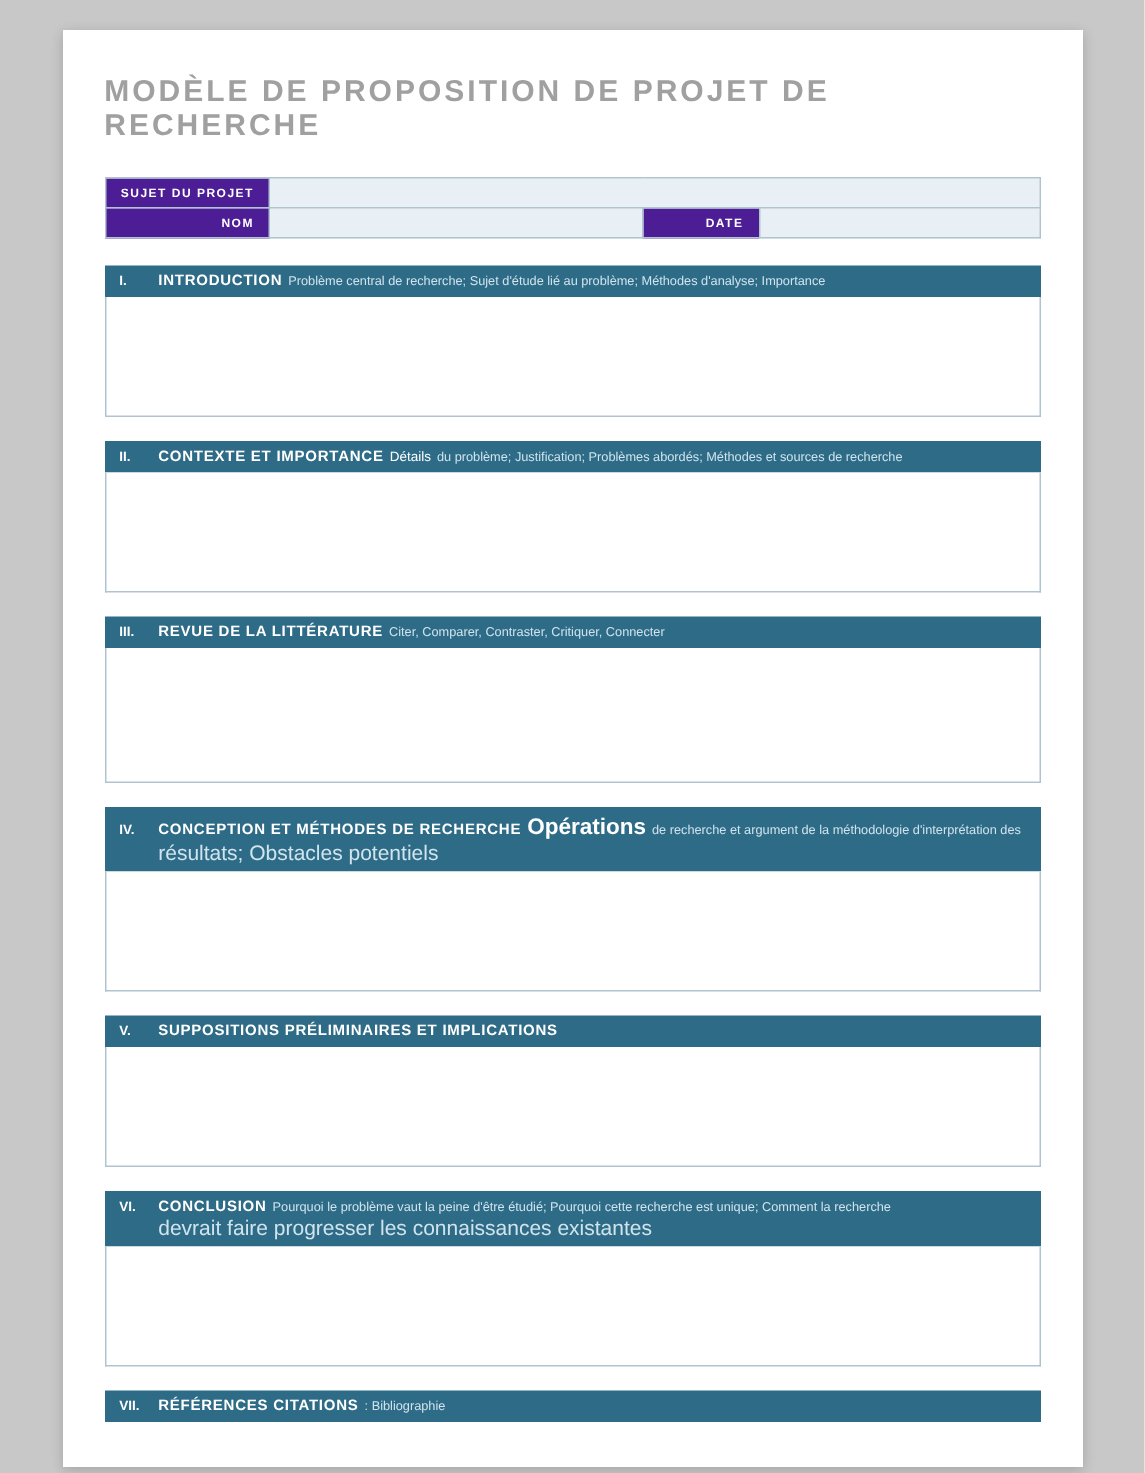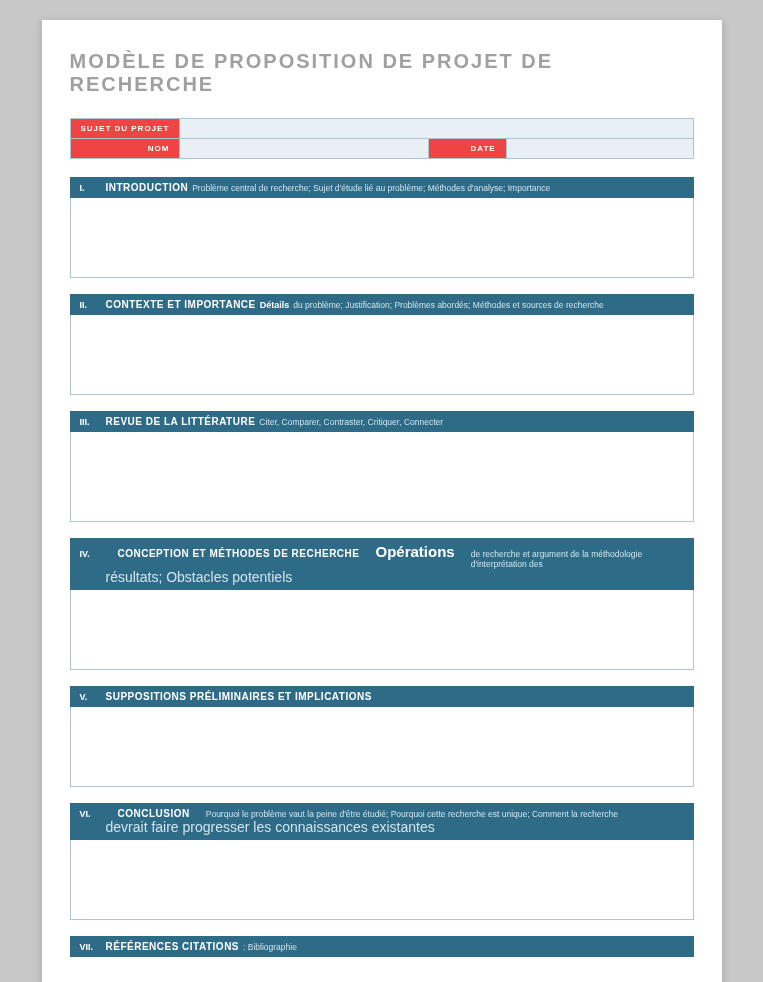--- a/index.html
+++ b/index.html
@@ -28,21 +28,21 @@
     }
     .header-table {
       width: 100%;
       border-collapse: collapse;
       margin-bottom: 18px;
     }
     .header-table td {
       border: 1px solid #b0c4d0;
     }
     .label-cell {
-      background: #ef4444;
+      background: #4c1d95;
       color: #fff;
       font-size: 8px;
       font-weight: bold;
       letter-spacing: 1px;
       text-transform: uppercase;
       padding: 5px 10px;
       text-align: right;
       white-space: nowrap;
       width: 90px;
     }
@@ -90,21 +90,21 @@
     }
     .section-header-two-line {
       background: #2e6b87;
       color: #fff;
       padding: 5px 10px;
       font-size: 9px;
     }
     .section-header-two-line .line1 {
       display: flex;
       align-items: baseline;
-      gap: 16px;
+      gap: 4px;
     }
     .section-header-two-line .line2 {
       font-size: 14px;
       color: #d0e4ed;
       padding-left: 26px;
     }
   </style>
 </head>
 <body>
 
@@ -132,21 +132,21 @@
       <span class="section-title">INTRODUCTION</span>
       <span class="section-desc">Problème central de recherche; Sujet d'étude lié au problème; Méthodes d'analyse; Importance</span>
     </div>
     <div class="section-body" style="min-height:80px;"></div>
   </div>
 
   <div class="section-wrapper">
     <div class="section-header">
       <span class="section-num">II.</span>
       <span class="section-title">CONTEXTE ET IMPORTANCE</span>
-      <span style="font-weight:bold;font-size:9px;">Détails</span>
+      <span style="font-weight:normal;font-size:9px;">Détails</span>
       <span class="section-desc">du problème; Justification; Problèmes abordés; Méthodes et sources de recherche</span>
     </div>
     <div class="section-body" style="min-height:80px;"></div>
   </div>
 
   <div class="section-wrapper">
     <div class="section-header">
       <span class="section-num">III.</span>
       <span class="section-title">REVUE DE LA LITTÉRATURE</span>
       <span class="section-desc">Citer, Comparer, Contraster, Critiquer, Connecter</span>

